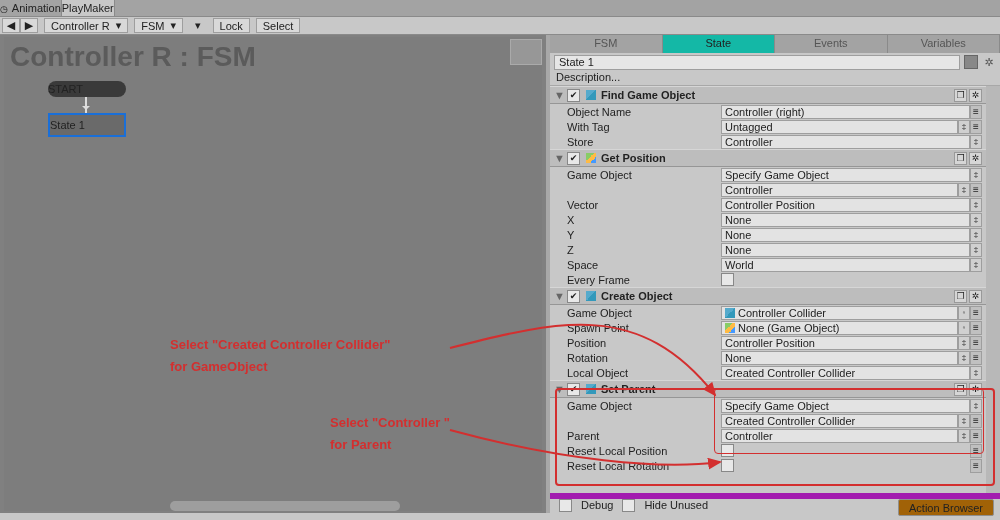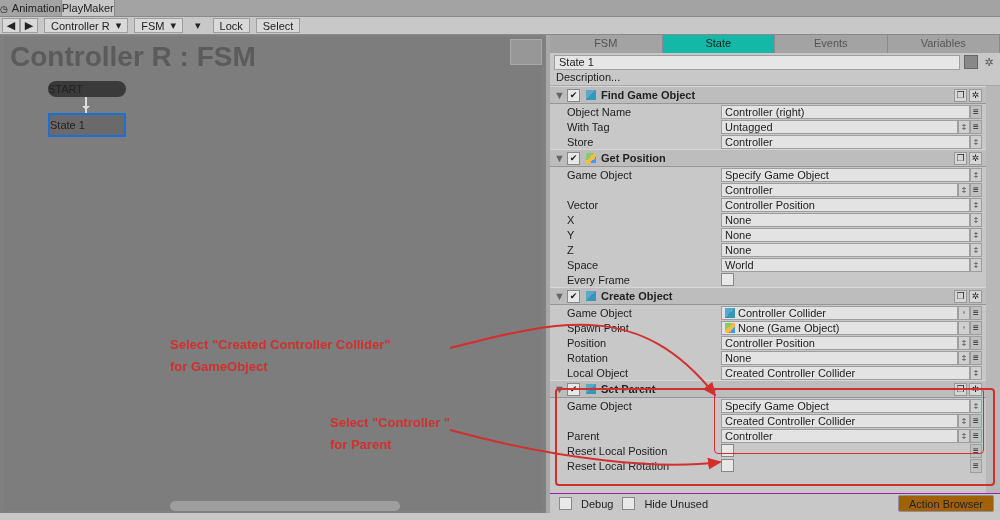--- a/index.html
+++ b/index.html
@@ -39,21 +39,21 @@
 .cube{width:12px;height:12px;margin:0 3px;display:inline-block}
 .atitle{font-weight:bold;flex:1}
 .h-end{display:flex;gap:2px}
 .h-ico{width:13px;height:13px;background:#d6d6d6;border:1px solid #999;font-size:9px;display:flex;align-items:center;justify-content:center}
 .prow{display:flex;align-items:center;height:15px;padding-left:17px}
 .plab{width:154px;color:#222}
 .pval{flex:1;display:flex;gap:0;padding-right:4px}
 .fld{flex:1;height:14px;background:#e3e3e3;border:1px solid #9e9e9e;padding:0 3px;display:flex;align-items:center}
 .dd{width:12px;height:14px;background:#d0d0d0;border:1px solid #9e9e9e;display:flex;align-items:center;justify-content:center;font-size:8px}
 .eq{width:12px;height:14px;background:#c0c0c0;border:1px solid #9e9e9e;display:flex;align-items:center;justify-content:center;font-size:10px}
-.footer{height:20px;display:flex;align-items:center;padding:0 6px;gap:6px;border-top:1px solid #a21caf}
+.footer{height:20px;display:flex;padding:0 6px;gap:6px;border-top:6px solid #a21caf}
 .abtn{margin-left:auto;height:17px;padding:0 10px;background:#a16207;border:1px solid #8f8f8f;border-radius:2px}
 .red-rect{position:absolute;border:2px solid #d32f2f;border-radius:4px;pointer-events:none}
 svg.ann{position:absolute;pointer-events:none;overflow:visible}
 .thumb{position:absolute;right:-14px;top:0;width:14px;height:130px;background:#9a9a9a;border-radius:3px}
 .obj{display:inline-block;width:10px;height:10px;background:linear-gradient(135deg,#5ac 50%,#39b 50%);margin-right:3px;vertical-align:-1px}
 .obj.y{background:linear-gradient(135deg,#8c6 40%,#fb4 40% 70%,#49f 70%)}
 </style>
 </head>
 <body>
 

